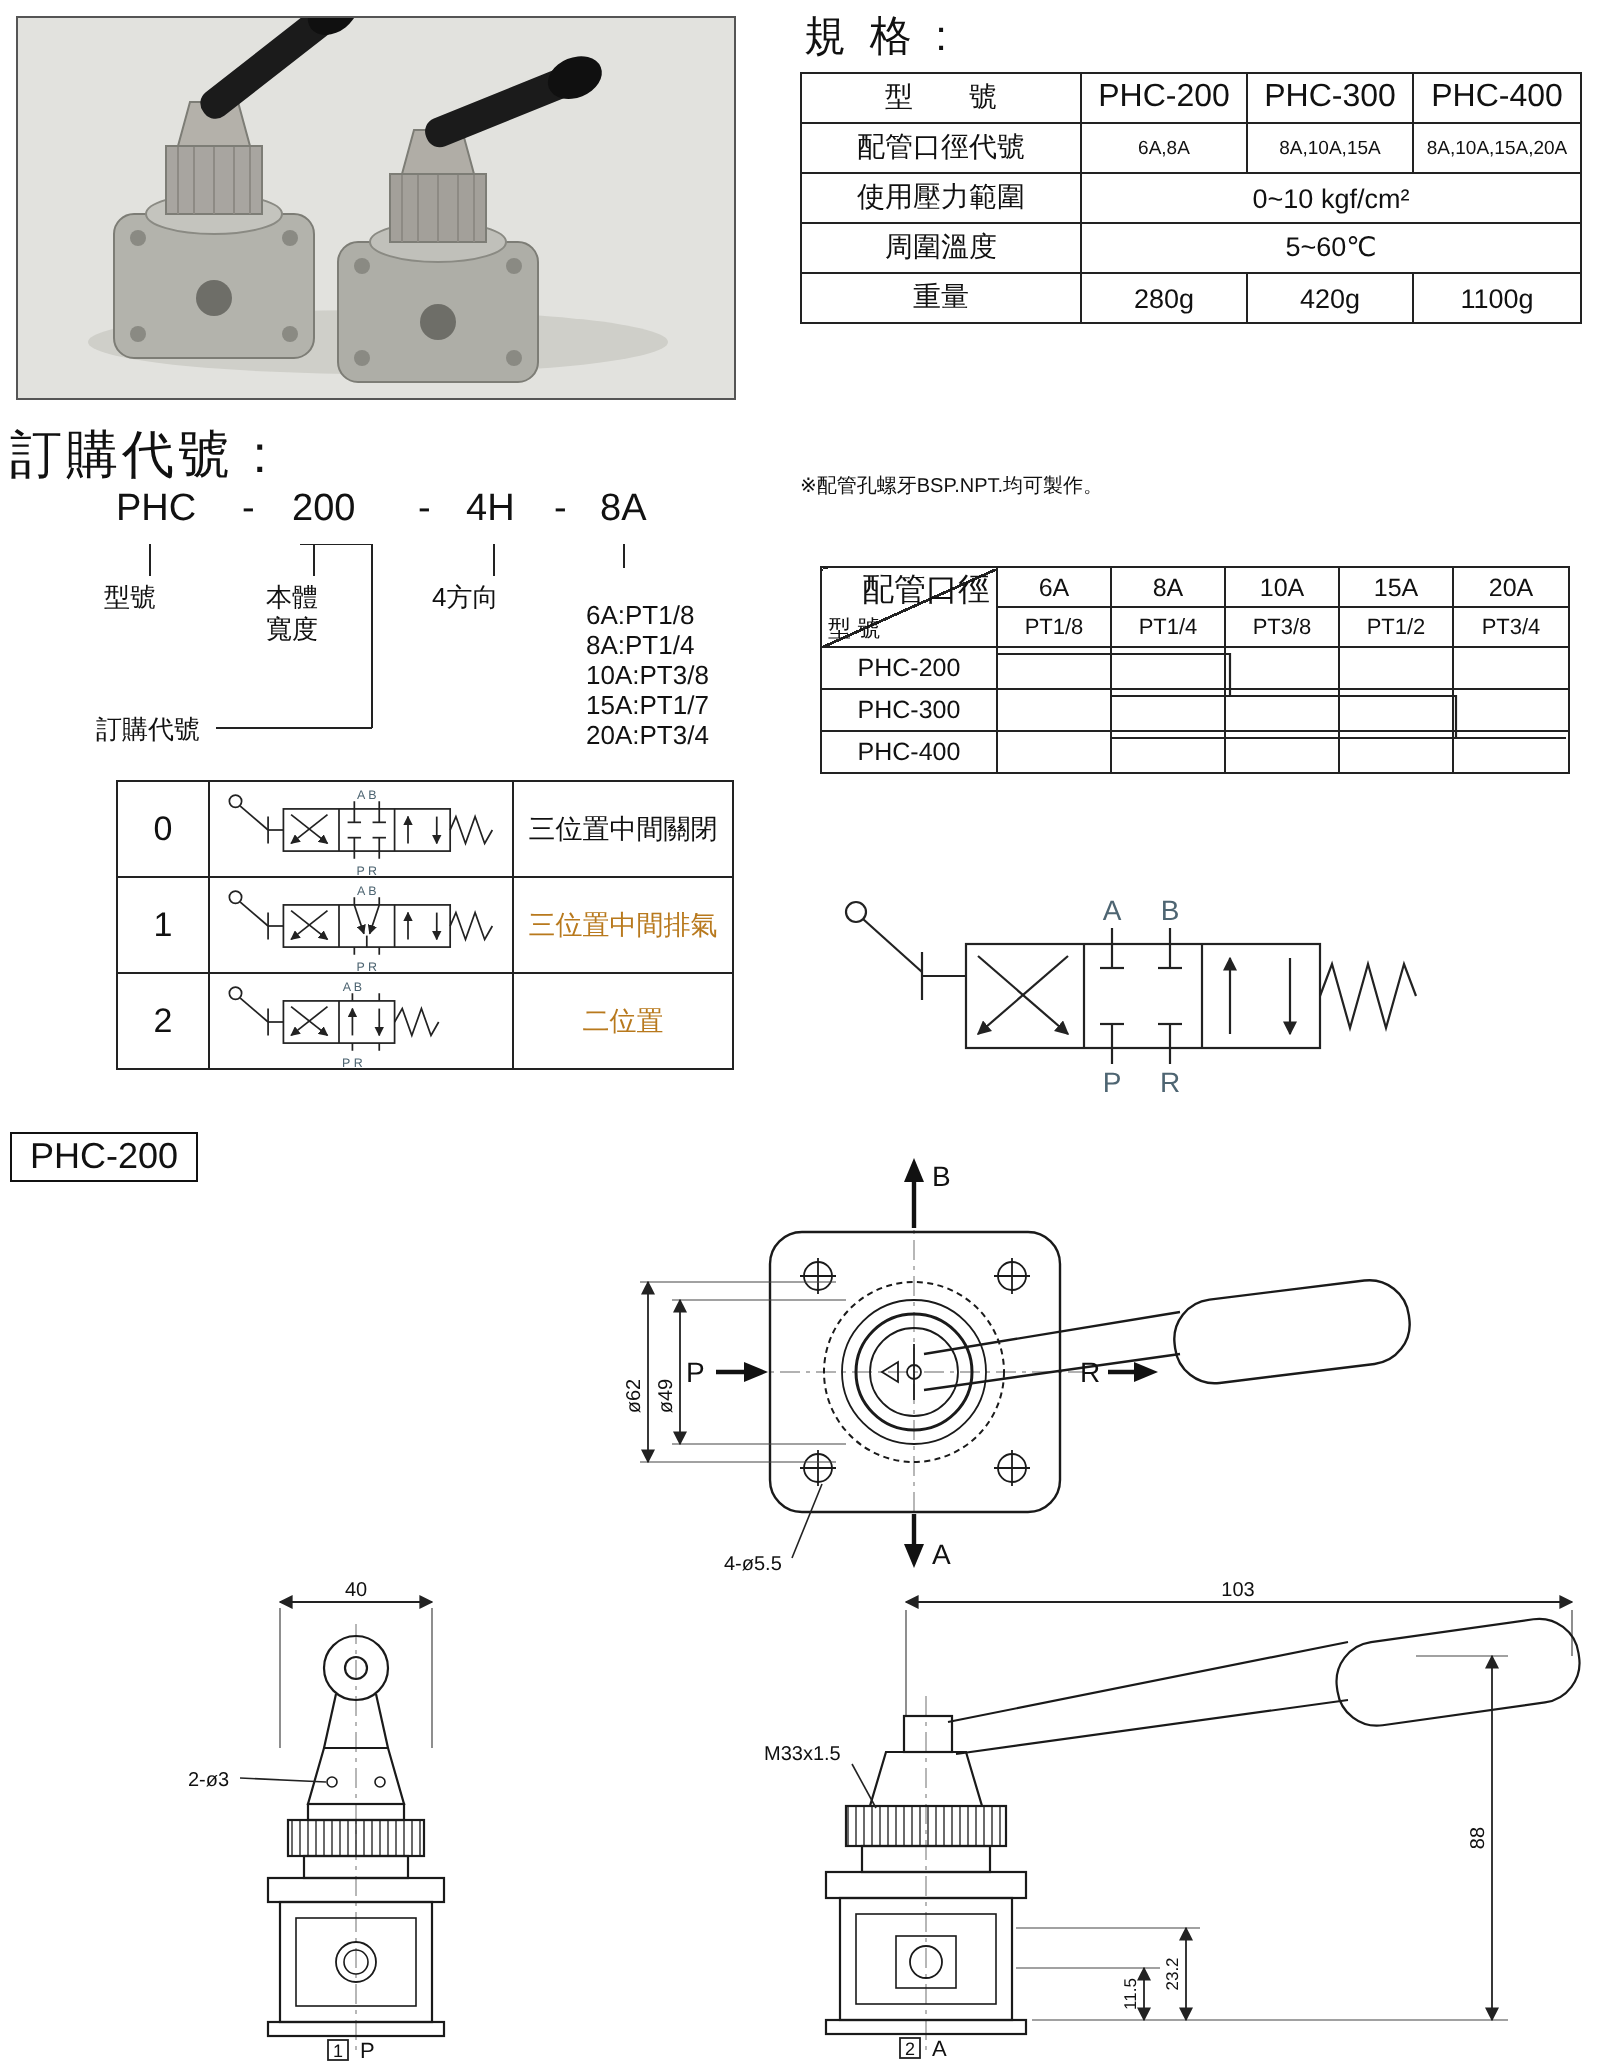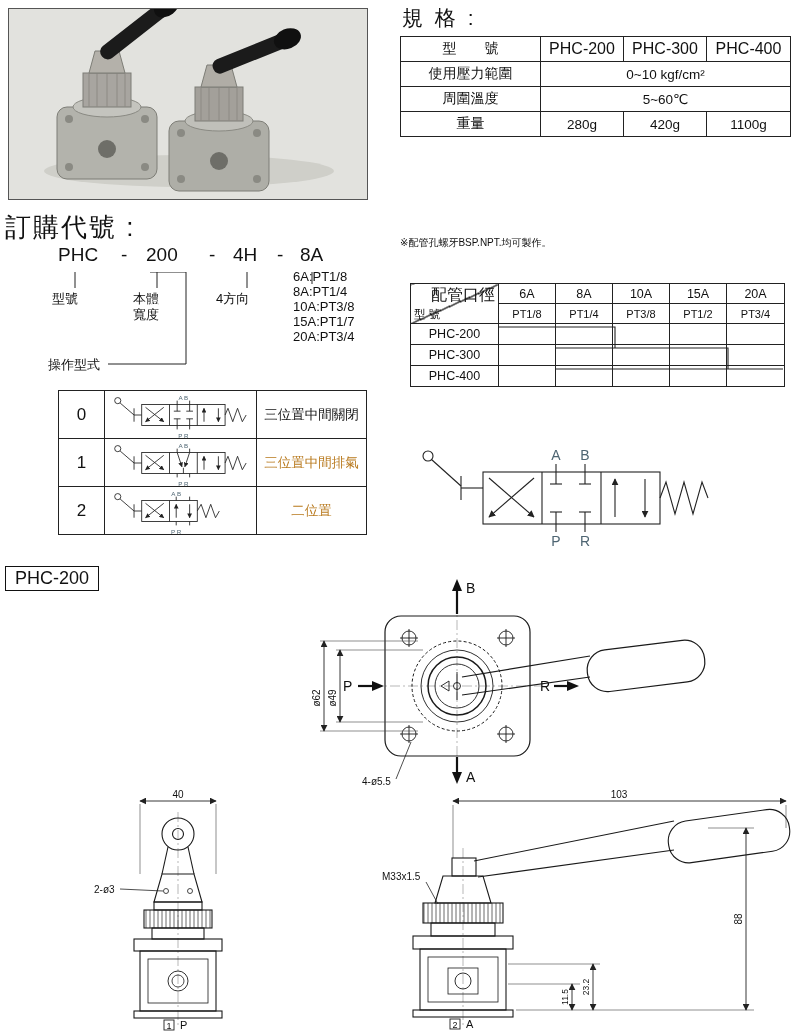--- a/index.html
+++ b/index.html
@@ -24,21 +24,21 @@
   .spec-table td.lbl{font-size:14px}
   .spec-table td.big{font-size:16px}
   .spec-table td.tiny{font-size:9.5px}
   .spec-note{position:absolute;left:400px;top:236px;font-size:10px}
 
   
   .order-title{position:absolute;left:5px;top:210px;font-size:26px;letter-spacing:2px}
   .code-part{position:absolute;top:244px;font-size:19px}
   .ord-label{position:absolute;font-size:13px}
   .port-opt{font-size:13px;line-height:15px}
-  .port-list{position:absolute;left:293px;top:269px}
+  .port-list{position:absolute;left:293px;top:300px}
 
   
   .sym-table{position:absolute;left:58px;top:390px;table-layout:fixed;width:308px}
   .sym-table td.hdr{height:20px;font-size:13px}
   .sym-table td.codecell{font-size:17px}
   .sym-table td.desccell{font-size:13.5px}
   .sym-table tr.datarow td{height:48px}
 
   
   .port-table{position:absolute;left:410px;top:283px;table-layout:fixed;width:374px}
@@ -122,20 +122,26 @@
       <col style="width:84px">
     </colgroup>
   <tbody>
       <tr>
     <td class="lbl">型　　號</td>
     <td class="big">PHC-200</td>
     <td class="big">PHC-300</td>
     <td class="big">PHC-400</td>
   </tr>
   <tr>
+    <td class="lbl">配管口徑代號</td>
+    <td class="tiny">6A,8A</td>
+    <td class="tiny">8A,10A,15A</td>
+    <td class="tiny">8A,10A,15A,20A</td>
+  </tr>
+  <tr>
     <td class="lbl">使用壓力範圍</td>
     <td colspan="3">0~10 kgf/cm²</td>
   </tr>
   <tr>
     <td class="lbl">周圍溫度</td>
     <td colspan="3">5~60℃</td>
   </tr>
   <tr>
     <td class="lbl">重量</td>
     <td>280g</td>
@@ -160,21 +166,21 @@
     <path d="M75,0 V16"></path>
     <path d="M150,0 H186 M157,0 V16 M186,0 V92 M186,92 H108"></path>
     <path d="M247,0 V16"></path>
     <path d="M312,0 V12"></path>
   </g>
 </svg>
 <span class="ord-label" style="left:52px;top:290px">型號</span>
 <span class="ord-label" style="left:133px;top:290px">本體</span>
 <span class="ord-label" style="left:133px;top:306px">寬度</span>
 <span class="ord-label" style="left:216px;top:290px">4方向</span>
-<span class="ord-label" style="left:48px;top:356px">操作型式</span>
+<span class="ord-label" style="left:48px;top:356px">訂購代號</span>
 <div class="port-list">
   <div class="port-opt">6A:PT1/8</div>
   <div class="port-opt">8A:PT1/4</div>
   <div class="port-opt">10A:PT3/8</div>
   <div class="port-opt">15A:PT1/7</div>
   <div class="port-opt">20A:PT3/4</div>
 </div>
 
 <table class="sym-table">
   <colgroup>

